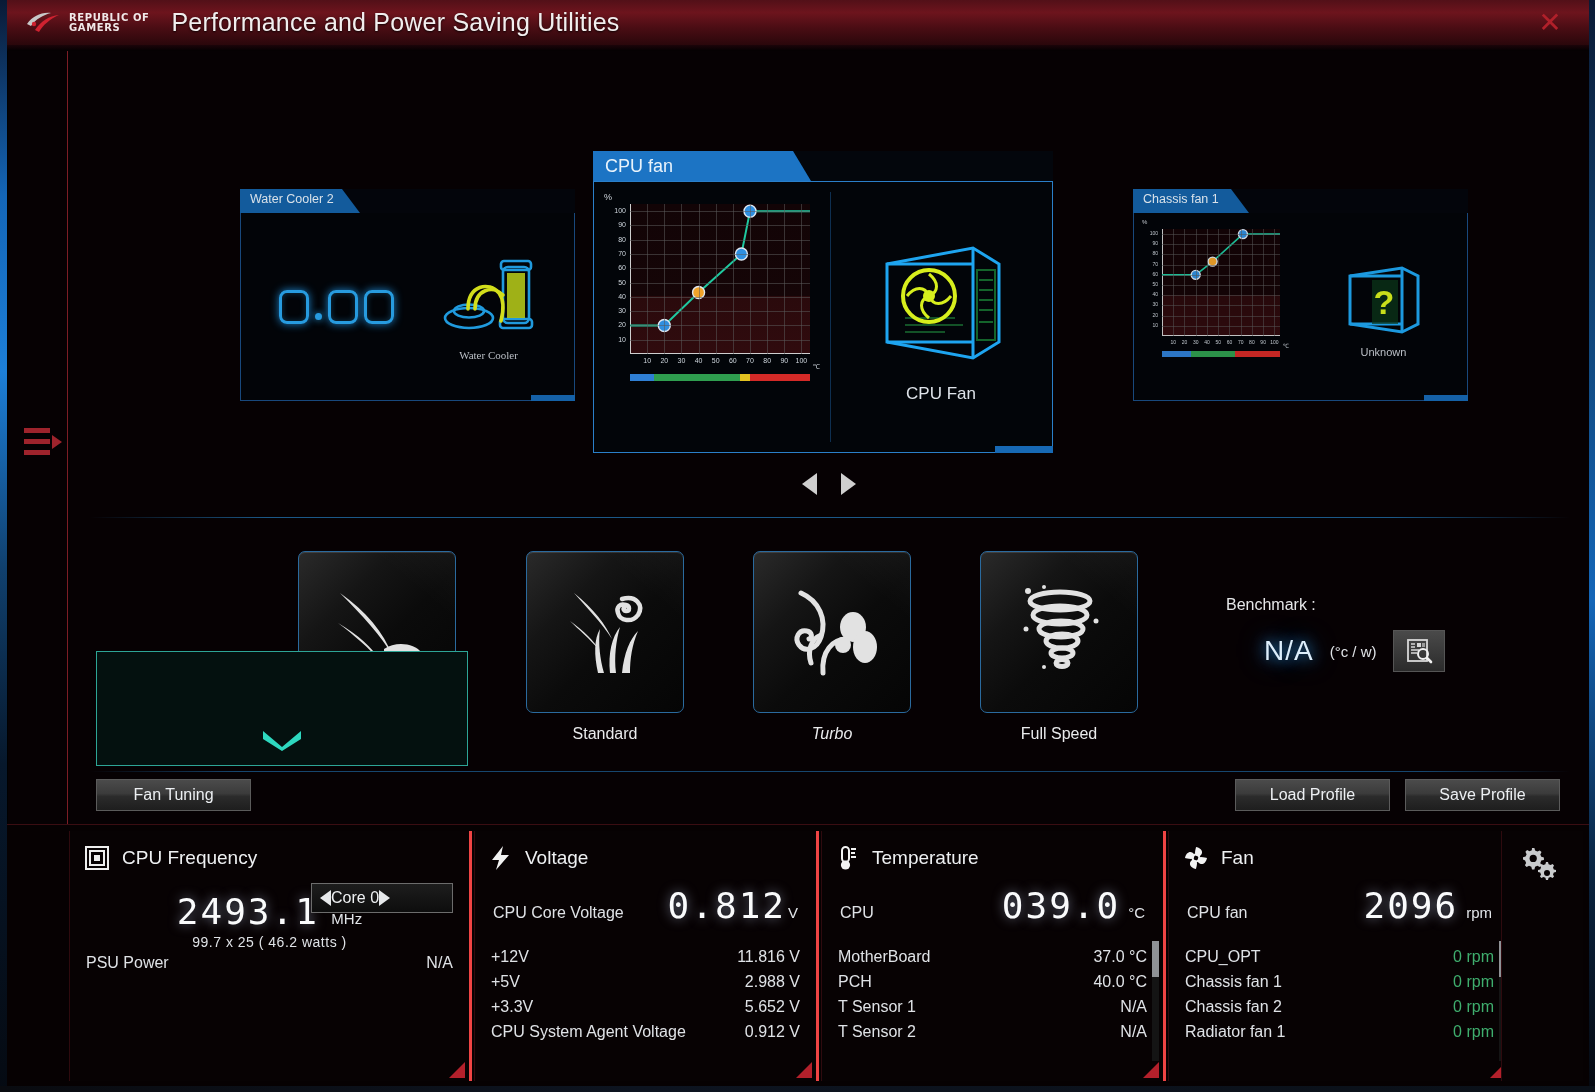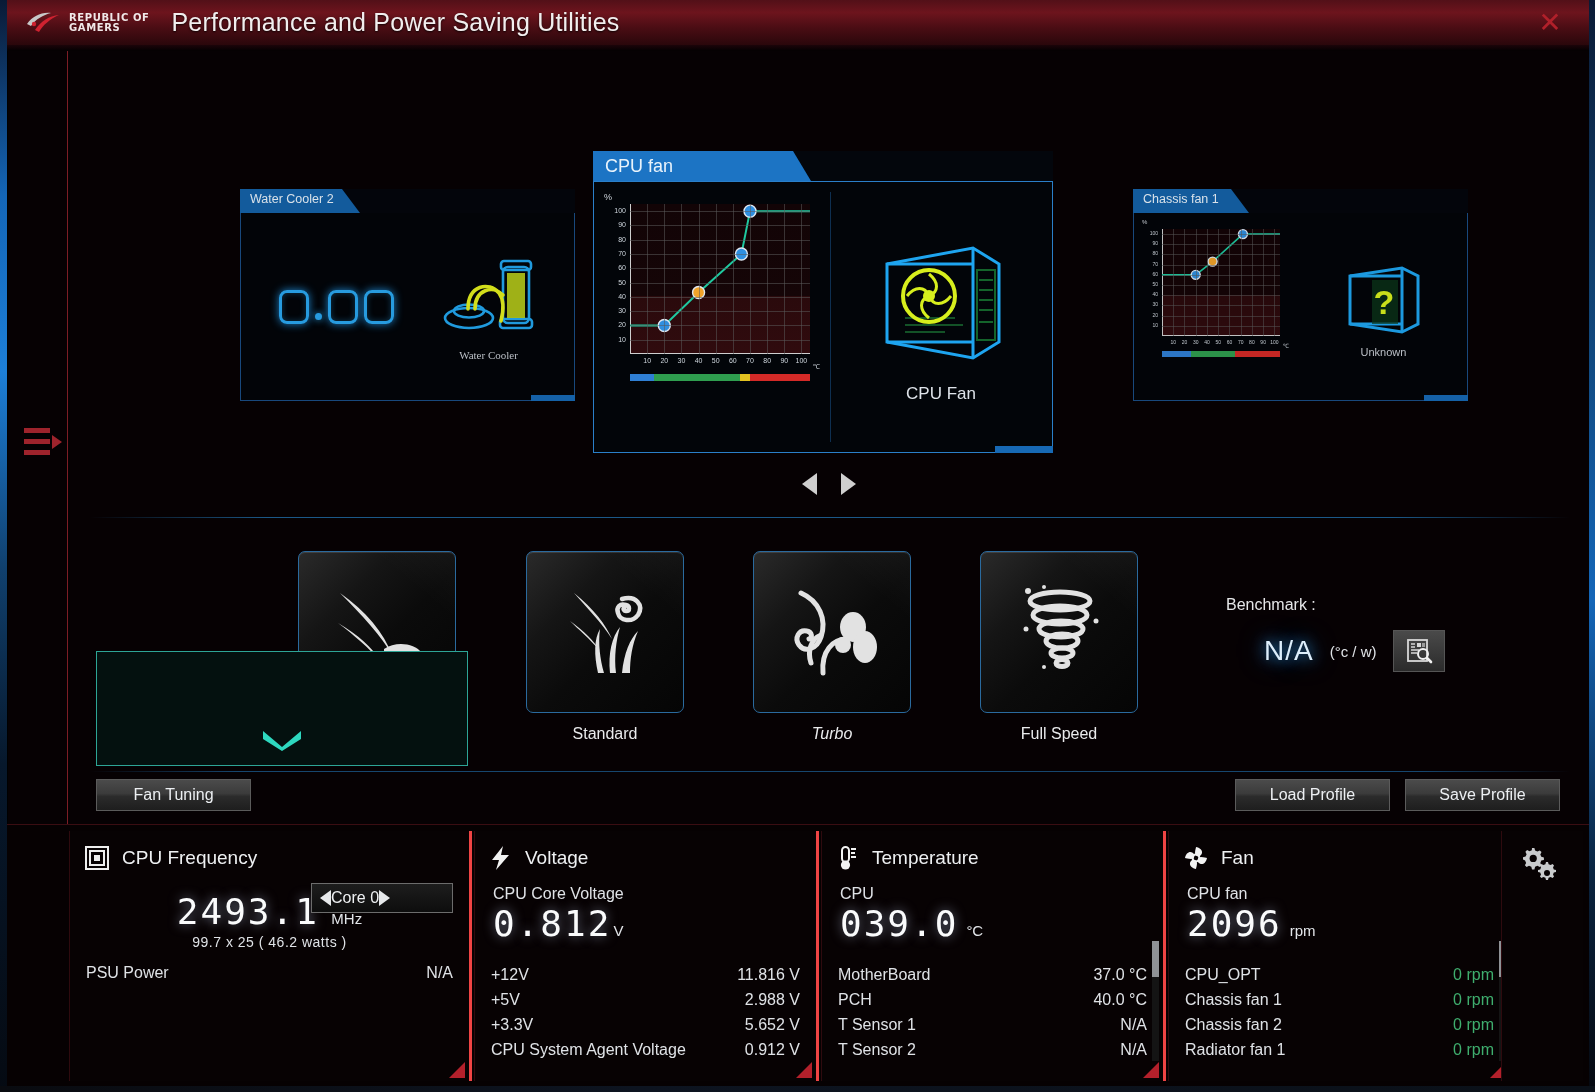--- a/index.html
+++ b/index.html
@@ -164,27 +164,27 @@
 
   
   .monitor{ position:absolute; left:7px; top:824px; width:1582px; height:262px;
      background:#060102; border-top:1px solid #3a0d12; }
   .mpanel{ position:absolute; top:6px; height:250px; background:#070203;
      border-left:1px solid #2e0a0e; border-right:3px solid #ef4444; }
   .mp-corner{ position:absolute; right:4px; bottom:3px; width:0;height:0;
      border-left:16px solid transparent; border-bottom:16px solid #b3202b; }
   .mp-head{ display:flex; align-items:center; gap:12px; padding:14px 0 0 14px; }
   .mp-title{ font-size:19px; color:#eef0f2; }
-  .mp-big-row{ display:flex; align-items:baseline; margin-top:14px; padding:0 18px;flex-direction:column; }
+  .mp-big-row{ display:flex; align-items:baseline; margin-top:14px; padding:0 18px; }
   .mp-big-label{ font-size:16px; color:#dfe2e6; }
   .mp-big{ font-family:"DejaVu Sans Mono", monospace; font-size:36px; color:#fafbfc;
      letter-spacing:2px; text-shadow:0 0 12px rgba(200,220,255,.55); }
   .mp-bigunit{ font-size:15px; color:#e2e5e9; margin-left:8px; }
   .mp-sub{ text-align:center; font-size:14px; color:#dfe2e6; margin-top:2px; letter-spacing:.5px;}
-  .mp-rows{ margin-top:10px; padding:0 16px; }
+  .mp-rows{ padding:0 16px; }
   .mp-row{ display:flex; justify-content:space-between; font-size:16px;
      color:#dfe2e6; line-height:25px; }
   .mp-row .v{ color:#dfe2e6; }
   .mp-row .v.green{ color:#3fae6e; }
   .mscroll{ position:absolute; right:4px; top:110px; width:7px; height:120px;
      background:#141414; }
   .mscroll .thumb{ width:7px; height:36px; background:#8f9296; }
 
   .settings-col{ position:absolute; right:6px; top:6px; width:82px; height:250px;
      border-left:1px solid #2e0a0e; background:#070203; }

